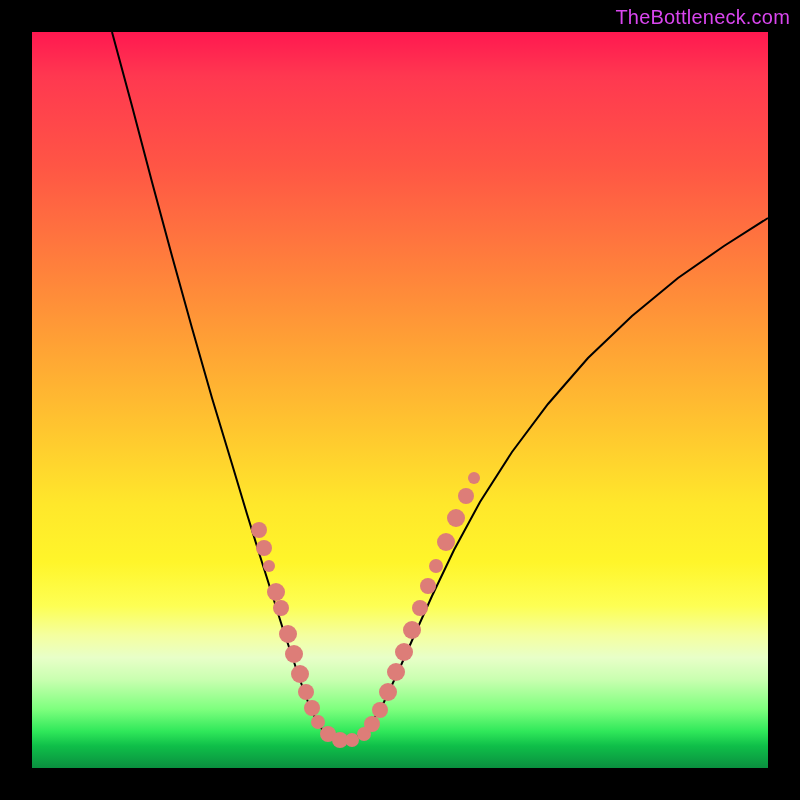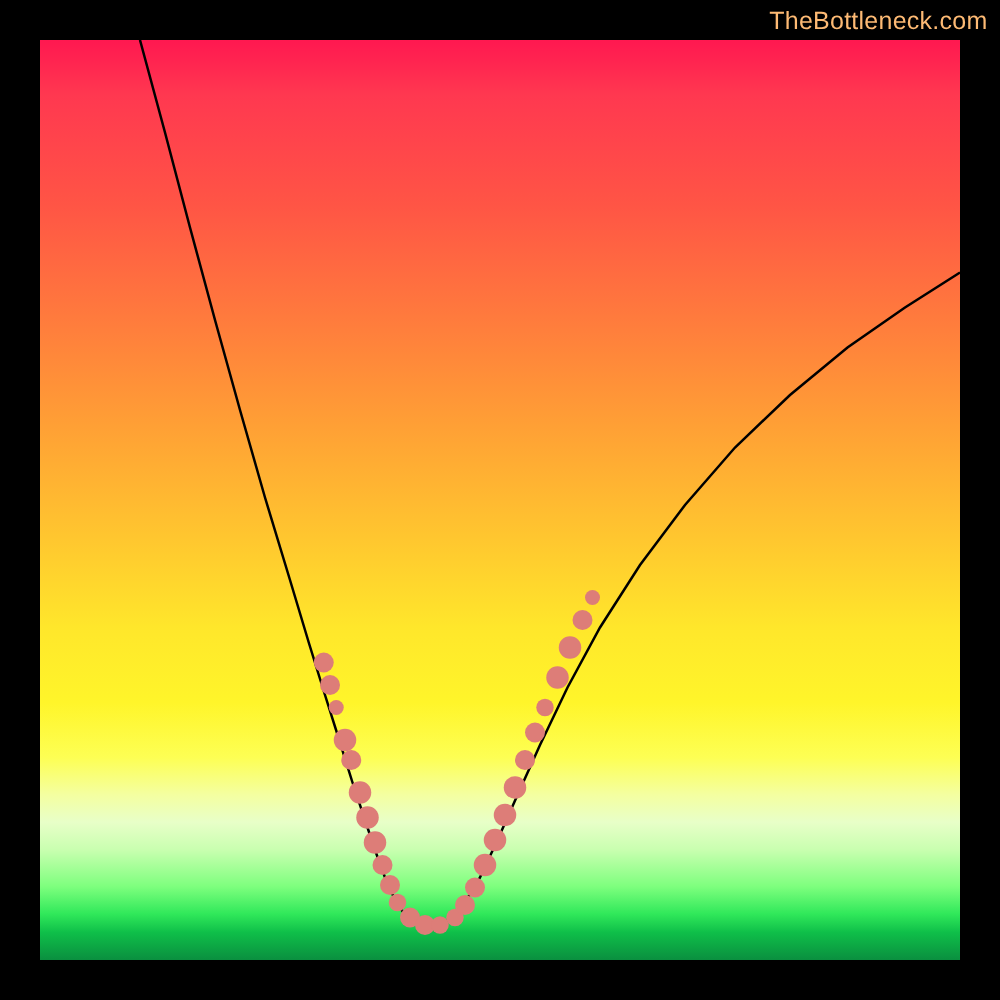--- a/index.html
+++ b/index.html
@@ -43,21 +43,21 @@
       #7eff7e 92%,
       #30e85a 95%,
       #0fbf49 97%,
       #0a8f3f 100%
     );
   }
   .watermark {
     position: absolute;
     top: 6px;
     right: 10px;
-    color: #fdba74;
+    color: #d946ef;
     font-size: 20px;
     font-weight: 500;
     letter-spacing: 0.2px;
     user-select: none;
   }
   svg.curves {
     position: absolute;
     left: 0;
     top: 0;
     width: 736px;

